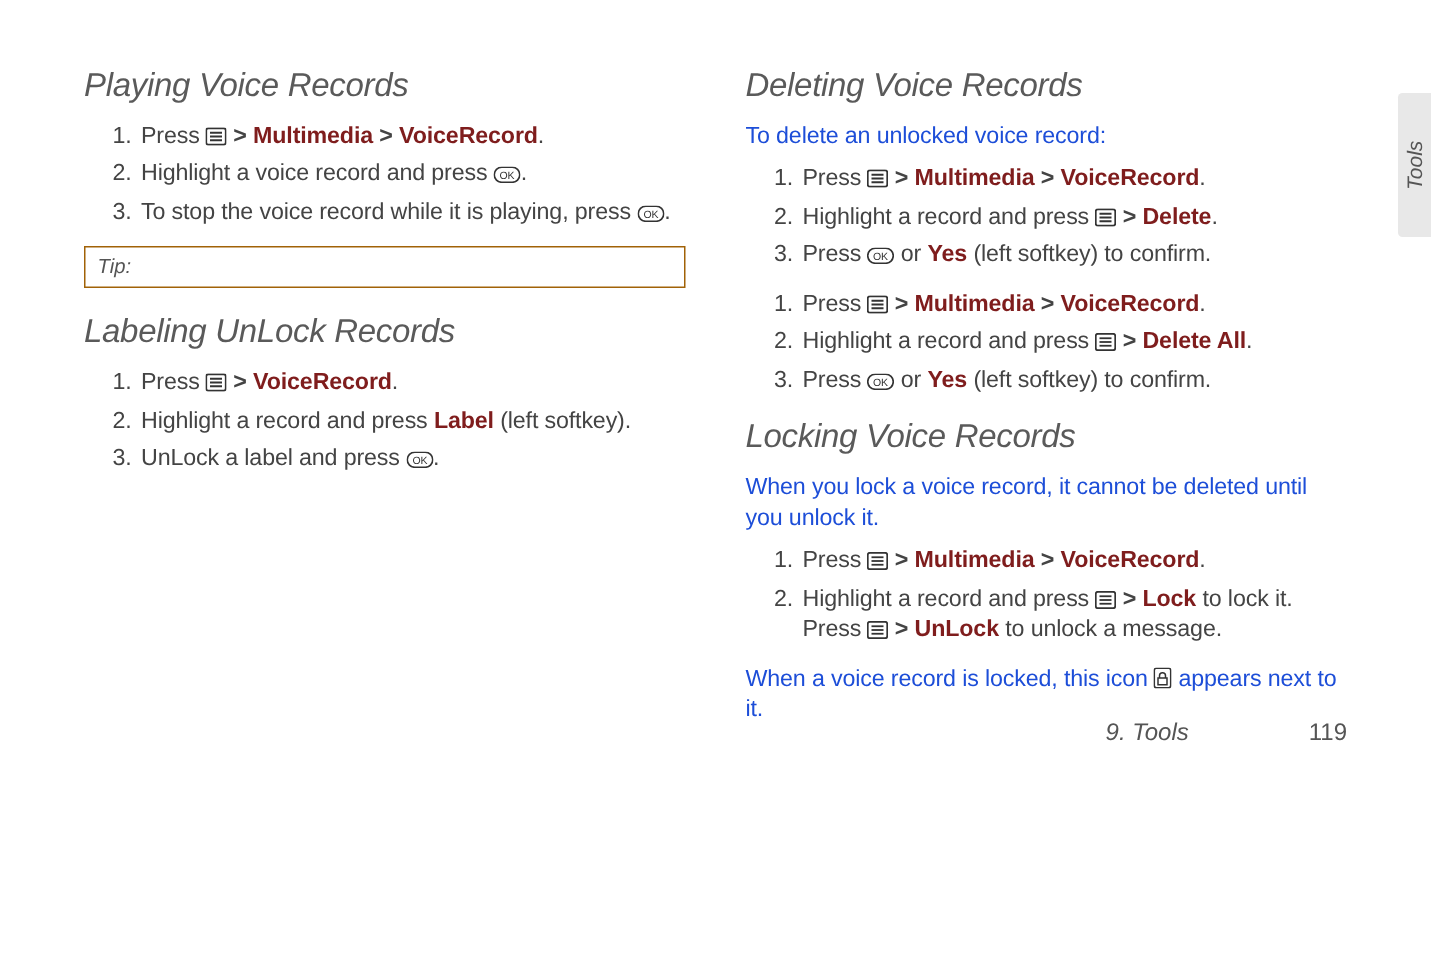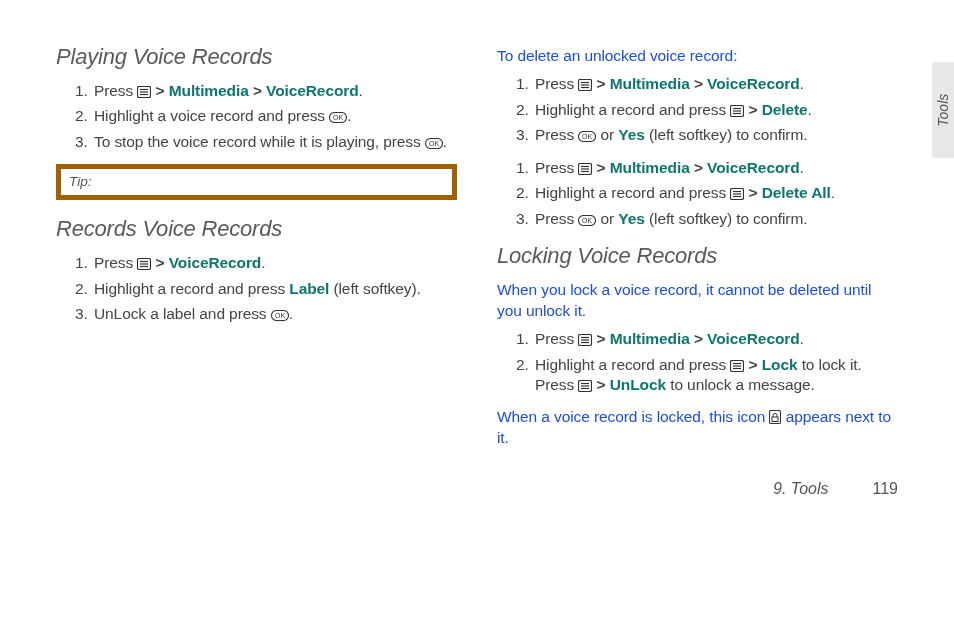--- a/index.html
+++ b/index.html
@@ -41,24 +41,24 @@
     margin: 8px 0 12px 0;
     padding-left: 36px;
   }
   ol li {
     margin: 5px 0;
     padding-left: 2px;
     color: #444;
     letter-spacing: -0.1px;
   }
   ol li::marker { color:#444; }
-  strong.menu { font-weight: 700; color:#0f766e;}
+  strong.menu { font-weight: 700; color:#7f1d1d;}
   .gt { font-weight: 700; }
   .tipbox {
-    border: 5px solid #a16207;
+    border: 1px solid #a16207;
     border-radius: 0;
     padding: 4px 8px;
     margin: 10px 0 14px 0;
     font-size: 13.5px;
     color:#555;
     display: flex;
     gap: 6px;
     align-items: flex-start;
   }
   .tipbox .tip-label {
@@ -88,20 +88,21 @@
   }
   .footer {
     position: absolute;
     right: 56px;
     bottom: 18px;
     font-style: italic;
     color: #555;
     font-size: 16px;
     display: flex;
     align-items: baseline;
+    gap: 36px;
   }
   .footer .pnum { font-style: normal; margin-left: 44px;}
 
   
   svg.icon {
     display: inline-block;
     vertical-align: -2px;
   }
 </style>
 </head>
@@ -148,40 +149,41 @@
         <span>To stop the voice record while it is playing, press </span><svg class="icon" width="18" height="11">
             <use href="#ok-key"></use>
           </svg><span>.</span>
       </li>
     </ol>
 
     <div class="tipbox">
       <span class="tip-label">Tip:</span>
     </div>
 
-    <h2>Records Voice Records</h2>
+    <h2>Labeling UnLock Records</h2>
     <ol>
       <li>
         <span>Press </span><svg class="icon" width="14" height="12">
             <use href="#menu-key"></use>
           </svg>
         <span class="gt"> &gt; </span><strong class="menu">VoiceRecord</strong><span>.</span>
       </li>
       <li>
         <span>Highlight a record and press </span><strong class="menu">Label</strong><span> (left softkey).</span>
       </li>
       <li>
         <span>UnLock a label and press </span><svg class="icon" width="18" height="11">
             <use href="#ok-key"></use>
           </svg><span>.</span>
       </li>
     </ol>
   </div>
 
   <div class="col">
+    <h2 class="first">Deleting Voice Records</h2>
     <p>To delete an unlocked voice record:</p>
     <ol>
       <li>
         <span>Press </span><svg class="icon" width="14" height="12">
             <use href="#menu-key"></use>
           </svg>
         <span class="gt"> &gt; </span><strong class="menu">Multimedia</strong>
         <span class="gt"> &gt; </span><strong class="menu">VoiceRecord</strong><span>.</span>
       </li>
       <li>

